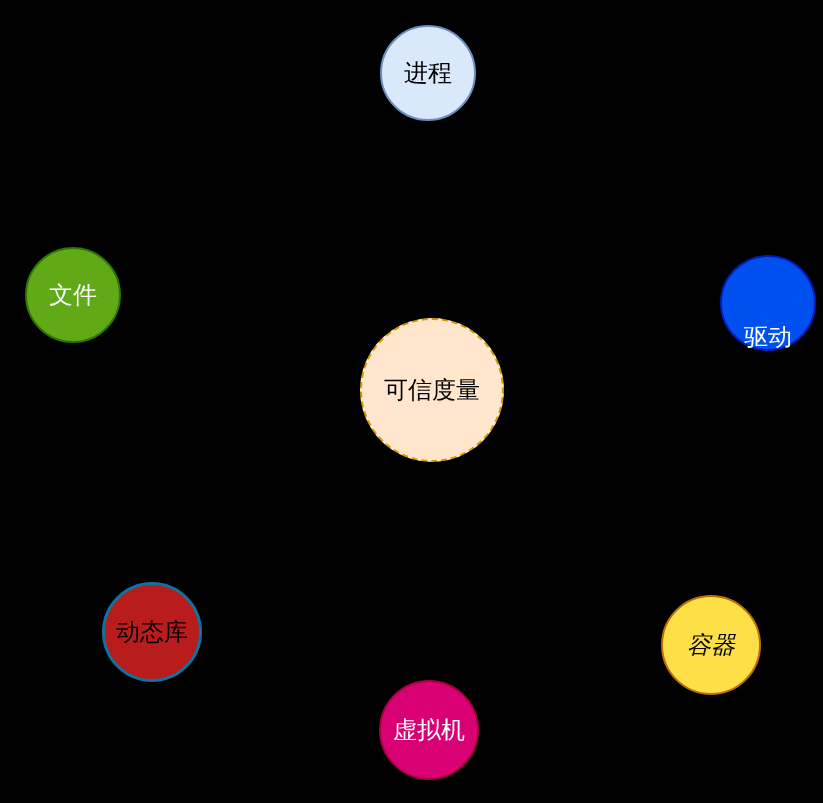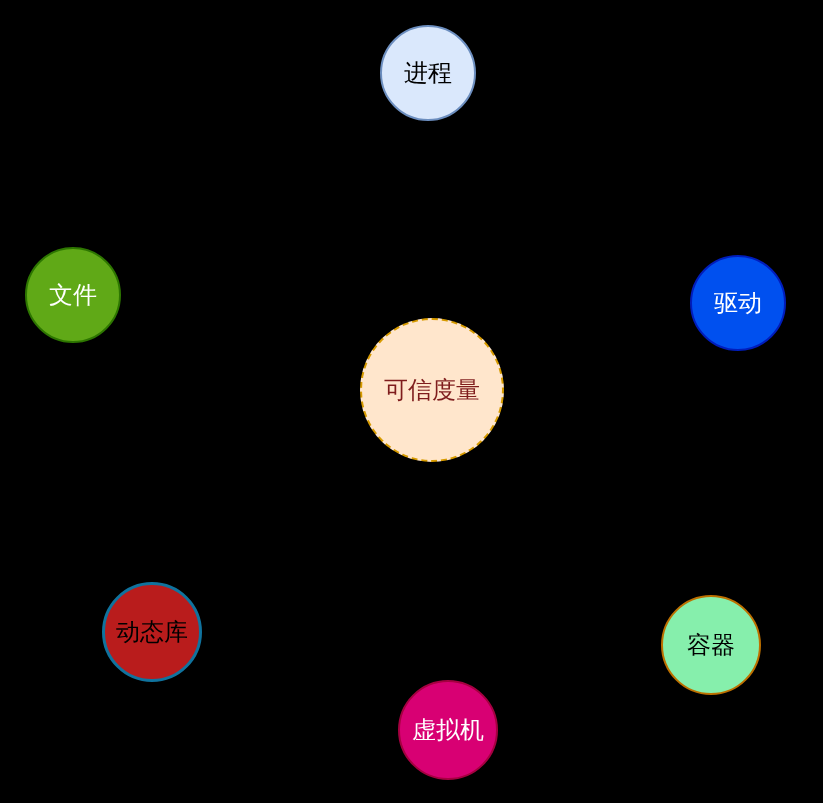--- a/index.html
+++ b/index.html
@@ -34,66 +34,66 @@
   }
   .node-process {
     left: 380px; top: 25px;
     width: 96px; height: 96px;
   }
   .node-file {
     left: 25px; top: 247px;
     width: 96px; height: 96px; font-family: Liberation Serif, serif;
   }
   .node-driver {
-    left: 690px; top: 255px;
-    width: 96px; height: 96px;
+    left: 720px; top: 255px;
+    width: 96px; height: 96px; align-items: flex-end;
   }
   .node-dynlib {
     left: 102px; top: 582px;
     width: 100px; height: 100px;
     border-width: 3px;
   }
   .node-container {
     left: 661px; top: 595px;
     width: 100px; height: 100px;
   }
   .node-vm {
-    left: 398px; top: 680px;
+    left: 379px; top: 680px;
     width: 100px; height: 100px;
   }
   .node-label {
     pointer-events: none;
   }
 </style>
 </head>
 <body>
 
 <div class="canvas">
 
-  <div class="node node-center" style="background: rgb(255, 230, 204); border-color: rgb(215, 155, 0); color: #7f1d1d;">
+  <div class="node node-center" style="background: rgb(255, 230, 204); border-color: rgb(215, 155, 0); color: #000000;">
     <span class="node-label">可信度量</span>
   </div>
 
   <div class="node node-process" style="background: rgb(218, 232, 252); border-color: rgb(108, 142, 191); color: rgb(0, 0, 0);">
     <span class="node-label">进程</span>
   </div>
 
   <div class="node node-file" style="background: rgb(96, 169, 23); border-color: rgb(45, 118, 0); color: rgb(255, 255, 255);">
     <span class="node-label">文件</span>
   </div>
 
   <div class="node node-driver" style="background: rgb(0, 80, 239); border-color: rgb(0, 29, 188); color: rgb(255, 255, 255);">
     <span class="node-label">驱动</span>
   </div>
 
   <div class="node node-dynlib" style="background: #b91c1c; border-color: rgb(16, 115, 158); color: rgb(0, 0, 0);">
     <span class="node-label">动态库</span>
   </div>
 
-  <div class="node node-container" style="background: #86efac; border-color: rgb(189, 112, 0); color: rgb(0, 0, 0);">
+  <div class="node node-container" style="background: #fde047; border-color: rgb(189, 112, 0); color: rgb(0, 0, 0); font-style: italic;">
     <span class="node-label">容器</span>
   </div>
 
   <div class="node node-vm" style="background: rgb(216, 0, 115); border-color: rgb(165, 0, 64); color: rgb(255, 255, 255);">
     <span class="node-label">虚拟机</span>
   </div>
 
 </div>
 
 </body></html>

